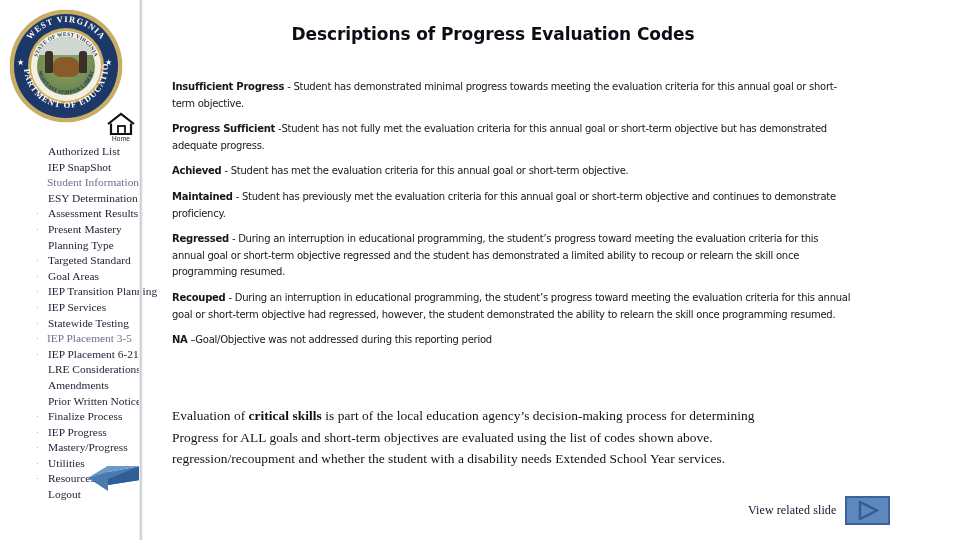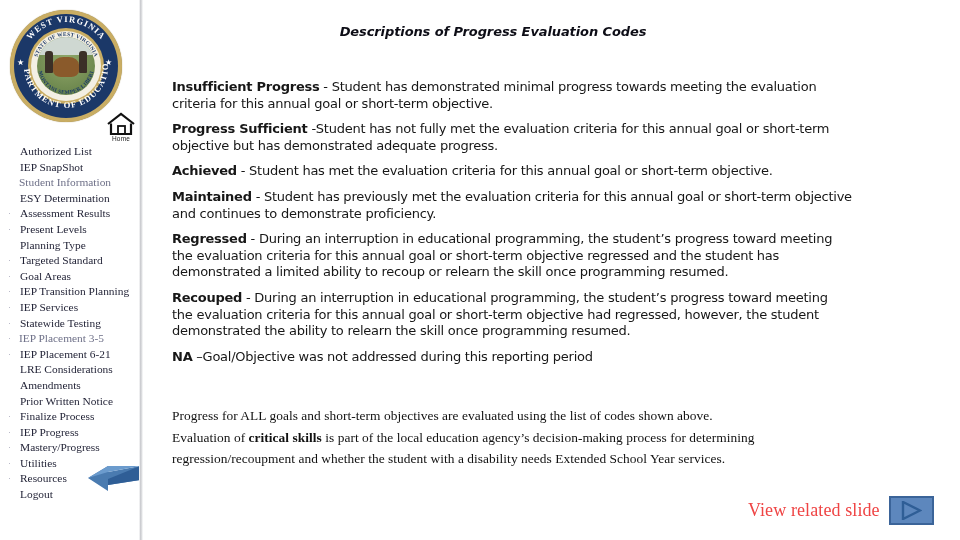--- a/index.html
+++ b/index.html
@@ -156,20 +156,21 @@
   }
   .menu-item {
     position: relative;
     height: 15.6px;
     line-height: 15.6px;
     padding-left: 20px;
     font-family: "Liberation Serif", serif;
     font-size: 11.4px;
     color: #1e1f33;
     white-space: nowrap;
+    margin-left: 28px;
   }
   .menu-item.faded { color: #6e7088; padding-left: 19px; }
   .menu-item .bullet {
     position: absolute;
     left: 8px;
     top: 0;
     color: #9a9bb0;
     font-size: 9px;
     line-height: 15.6px;
   }
@@ -191,36 +192,35 @@
     width: 817px;
     height: 540px;
   }
   #slide-title {
     position: absolute;
     left: 0;
     top: 24px;
     width: 700px;
     text-align: center;
     font-family: "DejaVu Sans", sans-serif;
-    font-size: 13px;
+    font-size: 17px;
     font-weight: bold;
     color: #0d0d16;
     letter-spacing: -0.1px;
-    font-style: italic;
   }
 
   #codes-block {
     position: absolute;
     left: 29px;
     top: 79px;
     width: 680px;
   }
   .code-para {
     font-family: "DejaVu Sans", sans-serif;
-    font-size: 13px;
+    font-size: 10px;
     line-height: 16.6px;
     color: #171717;
     margin: 0 0 9px 0;
     letter-spacing: -0.25px;
   }
   .code-para b { font-weight: bold; }
   .code-para.na { margin-bottom: 8px; }
 
   #summary-block {
     position: absolute;
@@ -241,22 +241,22 @@
   #view-related {
     position: absolute;
     left: 605px;
     top: 496px;
     display: flex;
     align-items: center;
     gap: 9px;
   }
   #view-related-label {
     font-family: "Liberation Serif", serif;
-    font-size: 18px;
-    color: #ef4444;
+    font-size: 12px;
+    color: #0f172a;
     letter-spacing: 0.1px;
   }
   #next-slide-button {
     width: 45px;
     height: 29px;
     background: #5d87bd;
     border: 2px solid #3b6499;
     box-sizing: border-box;
     display: flex;
     align-items: center;
@@ -321,21 +321,21 @@
       </svg>
       <div id="home-label">Home</div>
     </div>
 
     <div id="sidebar-menu">
         <div class="menu-item"><span>Authorized List</span></div>
         <div class="menu-item"><span>IEP SnapShot</span></div>
         <div class="menu-item faded"><span>Student Information</span></div>
         <div class="menu-item"><span>ESY Determination</span></div>
         <div class="menu-item"><span class="bullet">·</span><span>Assessment Results</span></div>
-        <div class="menu-item"><span class="bullet">·</span><span>Present Levels</span></div>
+        <div class="menu-item"><span class="bullet">·</span><span>Present Mastery</span></div>
         <div class="menu-item"><span>Planning Type</span></div>
         <div class="menu-item"><span class="bullet">·</span><span>Targeted Standard</span></div>
         <div class="menu-item"><span class="bullet">·</span><span>Goal Areas</span></div>
         <div class="menu-item"><span class="bullet">·</span><span>IEP Transition Planning</span></div>
         <div class="menu-item"><span class="bullet">·</span><span>IEP Services</span></div>
         <div class="menu-item"><span class="bullet">·</span><span>Statewide Testing</span></div>
         <div class="menu-item faded"><span class="bullet">·</span><span>IEP Placement 3-5</span></div>
         <div class="menu-item"><span class="bullet">·</span><span>IEP Placement 6-21</span></div>
         <div class="menu-item"><span>LRE Considerations</span></div>
         <div class="menu-item"><span>Amendments</span></div>
@@ -366,22 +366,22 @@
         <p class="code-para"><b>Insufficient Progress</b><span> - Student has demonstrated minimal progress towards meeting the evaluation criteria for this annual goal or short-term objective.</span></p>
         <p class="code-para"><b>Progress Sufficient</b><span> -Student has not fully met the evaluation criteria for this annual goal or short-term objective but has demonstrated adequate progress.</span></p>
         <p class="code-para"><b>Achieved</b><span> - Student has met the evaluation criteria for this annual goal or short-term objective.</span></p>
         <p class="code-para"><b>Maintained</b><span> - Student has previously met the evaluation criteria for this annual goal or short-term objective and continues to demonstrate proficiency.</span></p>
         <p class="code-para"><b>Regressed</b><span> - During an interruption in educational programming,  the student’s progress toward meeting the evaluation criteria for this annual goal or short-term objective regressed and the student has demonstrated a limited ability to recoup or relearn the skill once programming resumed.</span></p>
         <p class="code-para"><b>Recouped</b><span> - During an interruption in educational programming,  the student’s progress toward meeting the evaluation criteria for this annual goal or short-term objective had regressed, however, the student demonstrated the ability to relearn the skill once programming resumed.</span></p>
         <p class="code-para na"><b>NA</b><span> –Goal/Objective was not addressed during this reporting period</span></p>
       </div>
 
     <div id="summary-block">
+      <div class="summary-line"><span>Evaluation of </span><b>critical skills</b><span> is part of the local education agency’s decision-making process for determining</span></div>
       <div class="summary-line">Progress for ALL goals and short-term objectives are evaluated using the list of codes shown above.</div>
-      <div class="summary-line"><span>Evaluation of </span><b>critical skills</b><span> is part of the local education agency’s decision-making process for determining</span></div>
       <div class="summary-line">regression/recoupment and whether the student with a disability needs Extended School Year services.</div>
     </div>
 
     <div id="view-related">
       <span id="view-related-label">View related slide</span>
       <span id="next-slide-button">
         <svg width="22" height="19" viewBox="0 0 22 19">
           <polygon points="3,1 20,9.5 3,18" fill="#5d87bd" stroke="#2f5e96" stroke-width="2.4" stroke-linejoin="miter"></polygon>
         </svg>
       </span>

